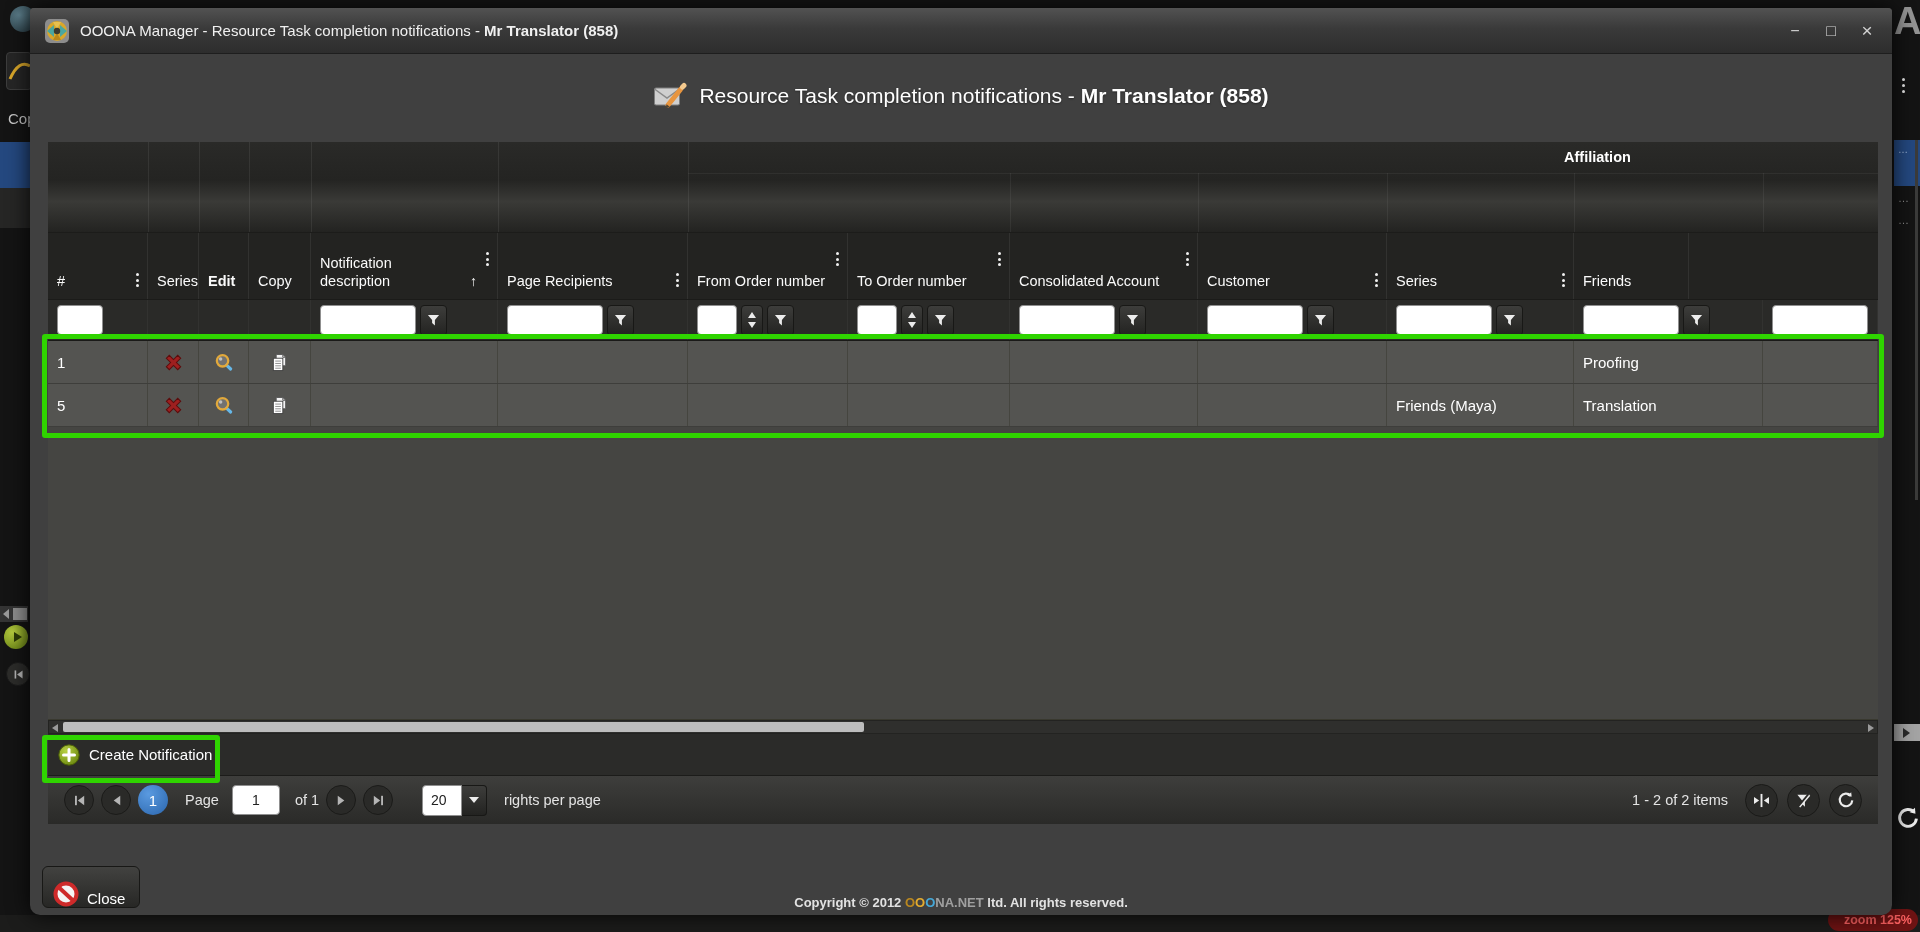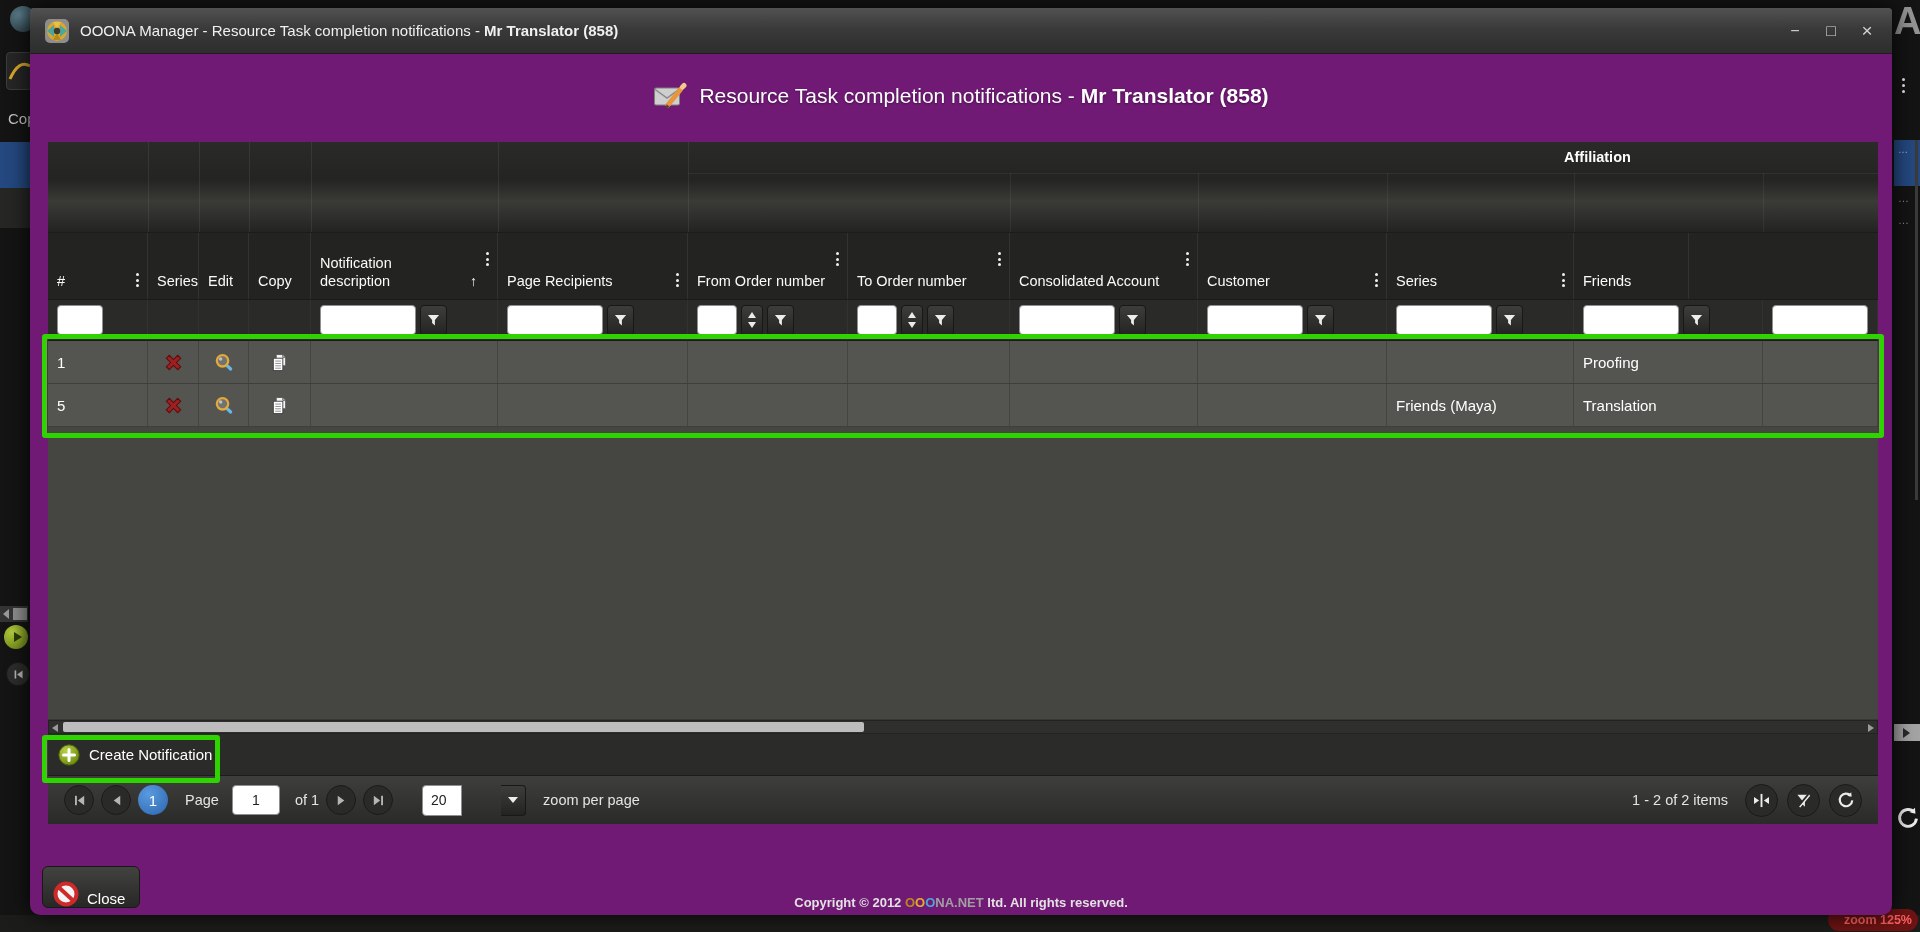--- a/index.html
+++ b/index.html
@@ -35,21 +35,21 @@
   .bg-right-scroll .tri { width:0; height:0; border-top:5px solid transparent; border-bottom:5px solid transparent; border-left:7px solid #2a2a2a; margin-left:9px; }
   .bg-right-refresh { left:1896px; top:806px; }
   .zoom-pill { position:absolute; z-index:2; left:1828px; top:909px; width:90px; height:22px;
                background:#6e1313; border-radius:11px; color:#ff6262; font-size:12.5px; font-weight:bold;
                display:flex; align-items:center; justify-content:flex-end; padding-right:6px; }
   .bg-copyright { position:absolute; z-index:1; left:30px; top:917px; width:1862px; text-align:center;
                   font-size:13px; font-weight:bold; color:rgba(190,190,190,.45); }
 
   
   .dialog { position:absolute; z-index:5; left:30px; top:8px; width:1862px; height:907px;
-            background:#701a75; border-radius:4px 4px 10px 10px; box-shadow:0 0 22px rgba(0,0,0,.85); }
+            background:#404040; border-radius:4px 4px 10px 10px; box-shadow:0 0 22px rgba(0,0,0,.85); }
   .titlebar { height:46px; background:linear-gradient(#525252,#3a3a3a 45%,#2d2d2d);
               border-bottom:1px solid #1e1e1e; border-radius:4px 4px 0 0;
               display:flex; align-items:center; padding:0 14px; }
   .titlebar .ttext { color:#f0f0f0; font-size:15px; margin-left:10px; }
   .titlebar .ttext b { font-weight:bold; }
   .win-controls { margin-left:auto; display:flex; gap:14px; align-items:center; }
   .win-btn { color:#d2d2d2; font-size:16px; width:22px; text-align:center; cursor:default; }
 
   .dlg-heading { position:absolute; left:0; top:66px; width:100%; height:44px;
                  display:flex; align-items:center; justify-content:center; gap:12px; }
@@ -113,21 +113,21 @@
            display:flex; align-items:center; padding:0 16px; gap:7px; color:#e4e4e4; font-size:14.5px; }
   .pgbtn { width:30px; height:30px; border-radius:50%; background:#2a2a28; border:1px solid #1b1b19;
            display:flex; align-items:center; justify-content:center; flex:0 0 auto; }
   .pg-current { width:30px; height:30px; border-radius:50%; color:#fff; font-size:15px;
                 background:radial-gradient(circle at 35% 30%, #5a9ae0, #2b66ad);
                 display:flex; align-items:center; justify-content:center; flex:0 0 auto; }
   .pg-label { margin:0 6px 0 10px; }
   .pg-input { width:48px; height:30px; background:#fff; border:1px solid #8f8f8f; border-radius:4px;
               text-align:center; font-size:14px; color:#222; outline:none; margin-right:8px; }
   .pg-of { }
-  .combo { display:flex; margin-left:22px;gap:39px; }
+  .combo { display:flex; margin-left:22px; }
   .combo-val { width:40px; height:31px; background:#fff; border:1px solid #8f8f8f;
                border-radius:4px 0 0 4px; font-size:14px; color:#222; display:flex; align-items:center; padding-left:8px; }
   .combo-btn { width:25px; height:31px; background:linear-gradient(#3d3d3b,#232321); border:1px solid #181816;
                border-left:none; border-radius:0 4px 4px 0; display:flex; align-items:center; justify-content:center; }
   .combo-btn .tri { width:0; height:0; border-left:5px solid transparent; border-right:5px solid transparent; border-top:6px solid #ececec; }
   .pg-itemslabel { margin-left:10px; }
   .pg-right { margin-left:auto; display:flex; align-items:center; gap:9px; }
   .pg-range { margin-right:8px; }
   .pg-tool { width:33px; height:33px; border-radius:50%; background:#2a2a28; border:1px solid #1a1a18;
              display:flex; align-items:center; justify-content:center; }
@@ -317,21 +317,21 @@
           <span class="hlabel">#</span>
           <span class="colmenu">
             <i></i>
             <i></i>
             <i></i>
           </span>
         </div>
         <div class="hcell cmd" style="width: 51px;">
           <span class="hlabel">Series</span>
         </div>
-        <div class="hcell cmd" style="width: 50px;">
+        <div class="hcell cmd" style="width: 50px; font-weight: bold;">
           <span class="hlabel">Edit</span>
         </div>
         <div class="hcell cmd" style="width: 62px;">
           <span class="hlabel">Copy</span>
         </div>
         <div class="hcell" style="width: 187px;">
           <span class="hlabel">Notification description</span>
           <span class="sort-arrow">↑</span>
           <span class="colmenu hi">
             <i></i>
@@ -580,21 +580,21 @@
           <svg class="icon" width="15" height="15">
             <use href="#sym-last"></use>
           </svg>
         </span>
       <span class="combo">
         <span class="combo-val">20</span>
         <span class="combo-btn">
             <span class="tri"></span>
           </span>
       </span>
-      <span class="pg-itemslabel">zoom per page</span>
+      <span class="pg-itemslabel">rights per page</span>
       <span class="pg-right">
         <span class="pg-range">1 - 2 of 2 items</span>
         <span class="pg-tool">
             <svg class="icon" width="19" height="15">
               <use href="#sym-fit"></use>
             </svg>
           </span>
         <span class="pg-tool">
             <svg class="icon" width="17" height="17">
               <use href="#sym-clearfilter"></use>

